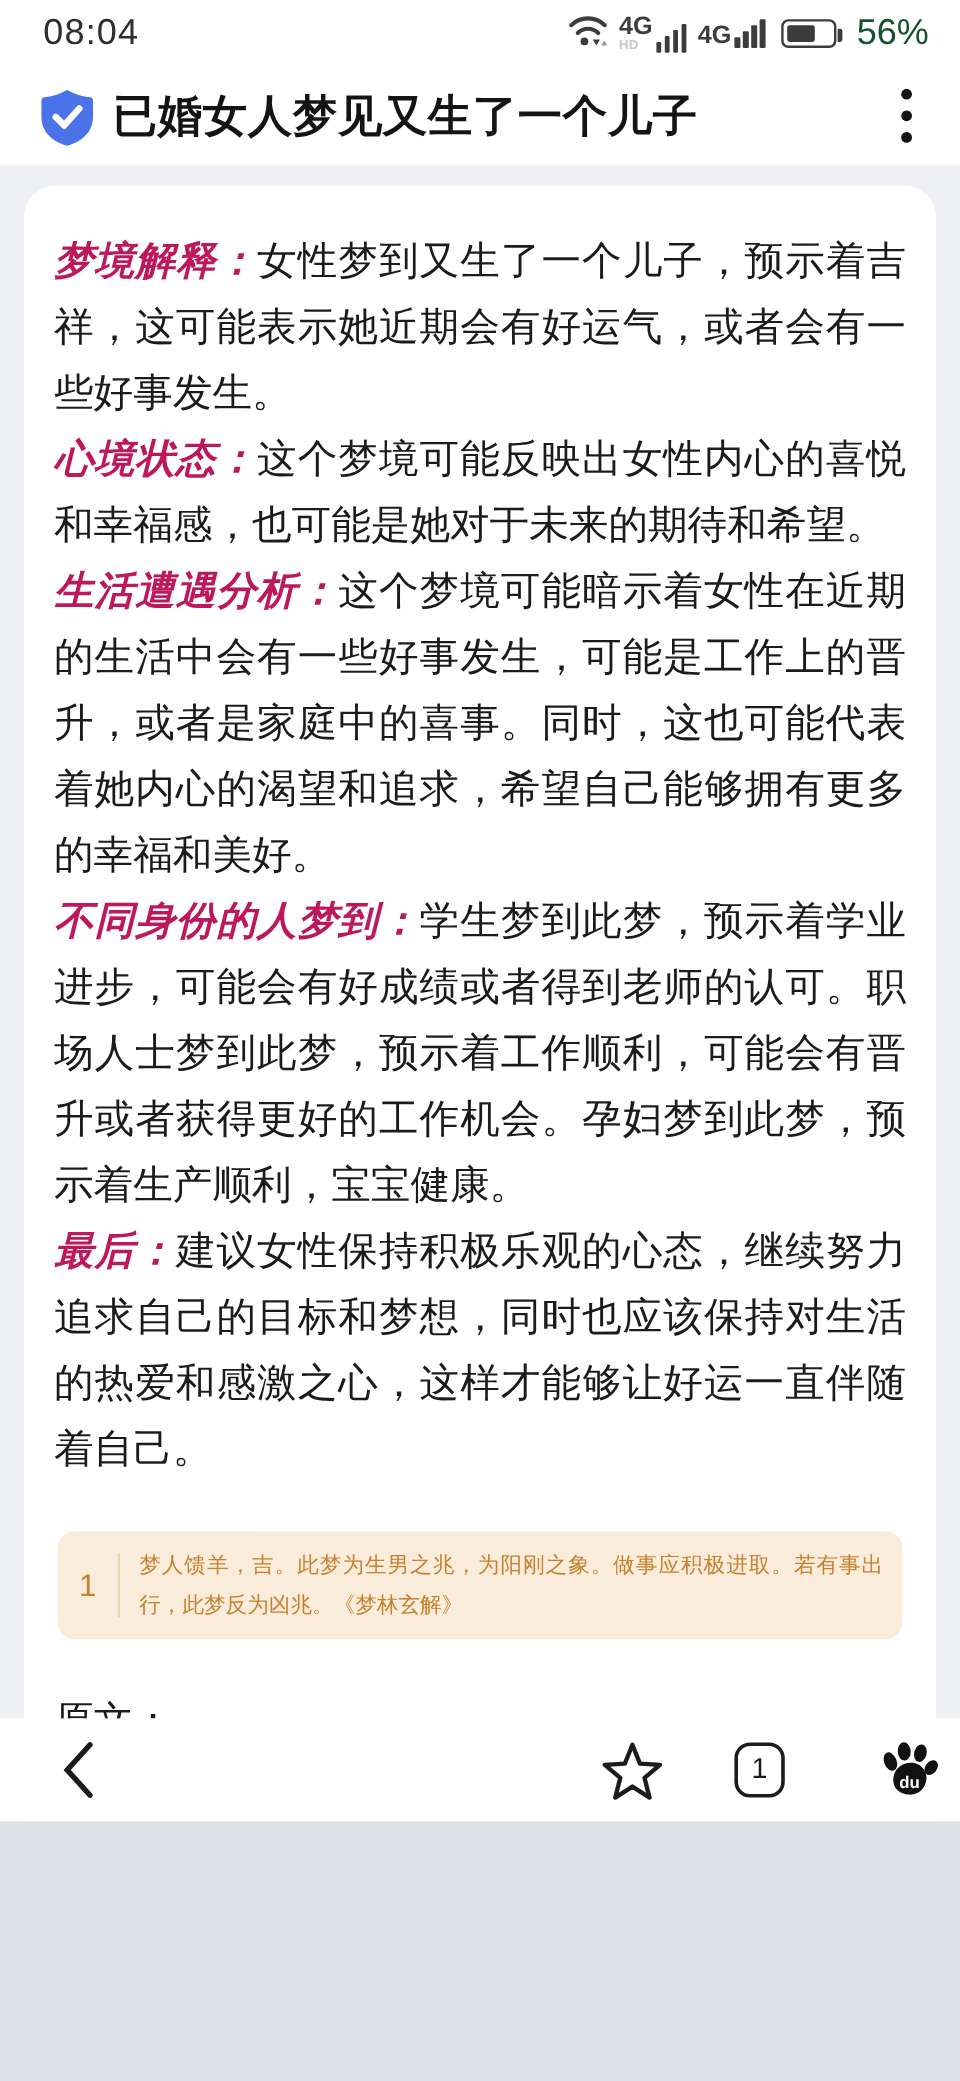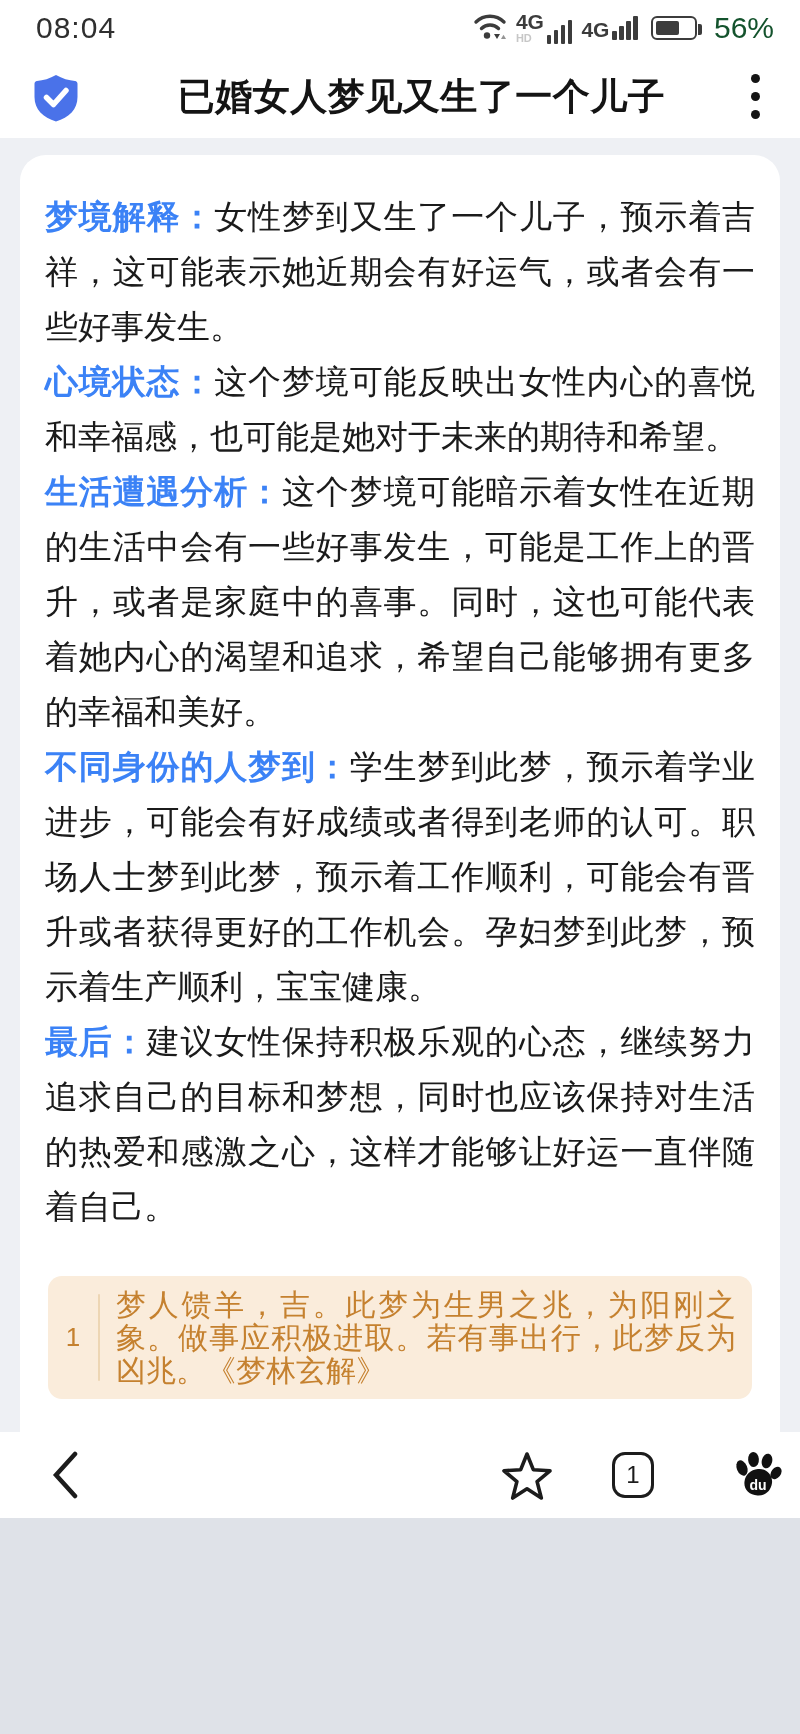--- a/index.html
+++ b/index.html
@@ -27,43 +27,43 @@
   .bars i:nth-child(2){height:14px;}
   .bars i:nth-child(3){height:19px;}
   .bars i:nth-child(4){height:24px;}
   .battery{position:relative;width:46px;height:24px;border:2.5px solid #3c3c3c;border-radius:6px;box-sizing:border-box;}
   .battery .fill{position:absolute;left:3px;top:3px;bottom:3px;width:56%;background:#3c3c3c;border-radius:2px;}
   .battery .nub{position:absolute;right:-7px;top:6px;width:4px;height:11px;background:#3c3c3c;border-radius:0 2px 2px 0;}
   .sb-pct{font-size:30px;color:#14532d;}
   
   .title-bar{
     position:absolute;top:55px;left:0;width:100%;height:83px;background:#fff;
-    display:flex;align-items:center;padding:0 38px 0 32px;box-sizing:border-box;text-align:center;
+    display:flex;align-items:center;padding:0 38px 0 32px;box-sizing:border-box;
   }
   .badge{width:48px;height:50px;flex:0 0 auto;margin-top:2px;}
   .page-title{flex:1;margin-left:14px;font-size:37px;font-weight:bold;color:#141414;letter-spacing:0.5px;white-space:nowrap;overflow:hidden;}
   .kebab{display:flex;flex-direction:column;align-items:center;gap:9px;padding:6px 2px;cursor:pointer;}
   .kebab i{width:9px;height:9px;border-radius:50%;background:#141414;display:block;}
   
   .card{
     position:absolute;top:155px;left:20px;width:760px;height:1493px;
     background:#fff;border-radius:26px 26px 0 0;box-sizing:border-box;
     padding:34px 25px 0 25px;overflow:hidden;
   }
   .para{margin:0;font-size:33px;line-height:55px;color:#1b1b1b;text-align:justify;}
-  .para b{font-weight:bold;color:#3b82f6;}
+  .para b{font-weight:bold;color:#be185d;font-style:italic;}
   
   .citation{
     margin:42px 3px 0 3px;display:flex;align-items:stretch;
     background:#faecdb;border-radius:14px;padding:12px 16px 12px 0;cursor:pointer;
   }
   .cite-num{flex:0 0 50px;display:flex;align-items:center;justify-content:center;
     font-size:26px;color:#c5812f;}
   .cite-div{flex:0 0 2px;background:#edd6b4;margin:6px 0;border-radius:1px;}
-  .cite-text{flex:1;padding-left:16px;font-size:30px;line-height:33px;color:#c5812f;text-align:justify;}
+  .cite-text{flex:1;padding-left:16px;font-size:18px;line-height:33px;color:#c5812f;text-align:justify;}
   
   .src-row{display:flex;margin-top:42px;font-size:33px;line-height:52px;color:#1b1b1b;flex-direction:column;}
   .src-row.trans{margin-top:10px;}
   .src-label{flex:0 0 auto;white-space:nowrap;}
   .src-text{flex:1;text-align:justify;}
   
   .bottom-bar{
     position:absolute;left:0;bottom:0;width:100%;height:86px;background:#fff;
   }
   .nav-item{position:absolute;top:0;height:86px;display:flex;align-items:center;justify-content:center;cursor:pointer;}

